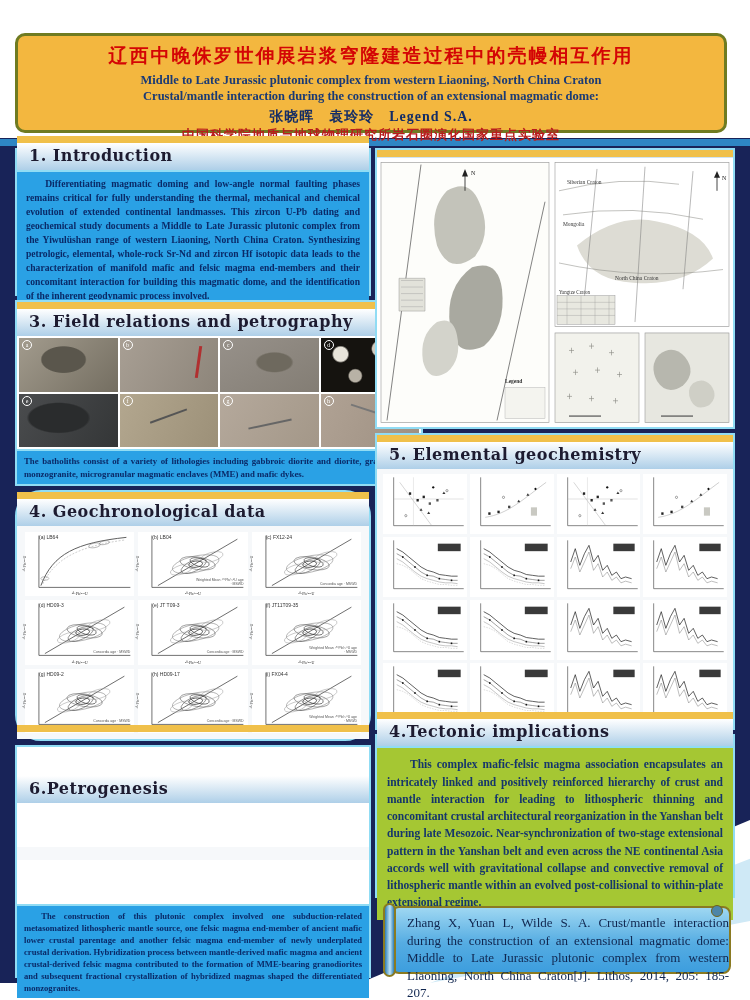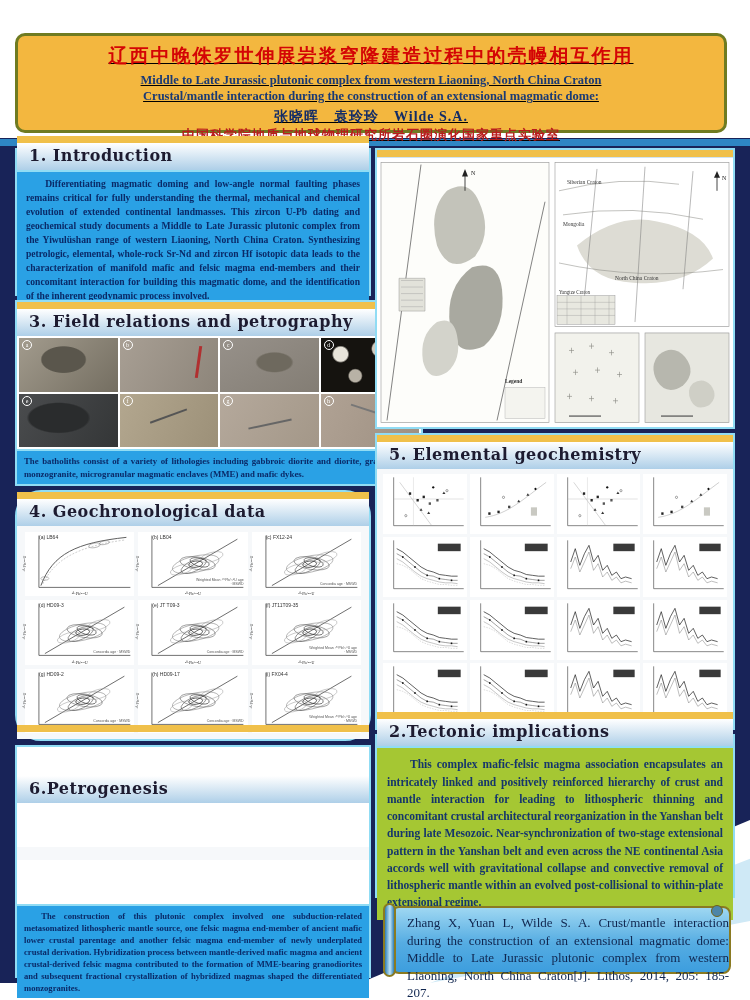--- a/index.html
+++ b/index.html
@@ -8,21 +8,21 @@
   .bg-navy{position:absolute;left:0;top:138px;width:750px;height:845px;background:#182358;z-index:0;}
   .teal-strip{position:absolute;left:0;top:139px;width:750px;height:7px;background:#2e86c4;z-index:1;}
   .wedge-white{position:absolute;left:360px;top:820px;width:390px;height:163px;background:#ffffff;
                clip-path:polygon(100% 0,100% 100%,0 100%);z-index:1;}
   .wedge-blue{position:absolute;left:430px;top:845px;width:320px;height:138px;background:#cfe9f6;
               clip-path:polygon(100% 10%,100% 55%,0 100%);z-index:1;}
   .bottom-strip{position:absolute;left:0;top:983px;width:750px;height:17px;background:#ffffff;z-index:1;}
 
   
   .header-box{position:absolute;left:15px;top:33px;width:712px;height:100px;background:#f3b73f;
-              border:3px solid #6f7b21;border-radius:10px;text-align:center;z-index:2;box-sizing:border-box;text-decoration:underline;}
+              border:3px solid #6f7b21;border-radius:10px;text-align:center;z-index:2;box-sizing:border-box;}
   .title-zh{color:#d40505;font-weight:bold;font-size:19px;letter-spacing:2px;margin-top:7px;}
   .title-en{color:#1a3a75;font-weight:bold;font-size:12.5px;line-height:1.3;margin-top:3px;}
   .authors{color:#132c66;font-weight:bold;font-size:14px;margin-top:3px;letter-spacing:1px;}
   .affil{color:#b91c1c;font-weight:bold;font-size:13px;letter-spacing:1px;}
 
   
   .panel{position:absolute;border:2px solid #90dcf4;background:#ffffff;box-sizing:border-box;
          display:flex;flex-direction:column;z-index:2;justify-content:center;}
   .gold{height:7px;background:#f0c04a;flex:none;}
   .shead{height:27px;background:linear-gradient(#ffffff,#aecfe8);color:#1d1b30;flex:none;
@@ -179,21 +179,21 @@
   <div class="wedge-white"></div>
   <div class="wedge-blue"></div>
   <div class="bottom-strip"></div>
 
   <div class="header-box">
     <div class="title-zh">辽西中晚侏罗世伸展岩浆穹隆建造过程中的壳幔相互作用</div>
     <div class="title-en">
       <div>Middle to Late Jurassic plutonic complex from western Liaoning, North China Craton</div>
       <div>Crustal/mantle interaction during the construction of an extensional magmatic dome:</div>
     </div>
-    <div class="authors">张晓晖　袁玲玲　Wilde S.A.</div>
+    <div class="authors">张晓晖　袁玲玲　Legend S.A.</div>
     <div class="affil">中国科学院地质与地球物理研究所岩石圈演化国家重点实验室</div>
   </div>
 
   <div class="panel s1">
     <div class="gold"></div>
     <div class="shead">1. Introduction</div>
     <div class="sbody-blue">
       <p class="indent">Differentiating magmatic doming and low-angle normal faulting phases remains critical for fully understanding the thermal, mechanical and chemical evolution of extended continental landmasses. This zircon U-Pb dating and geochemical study documents a Middle to Late Jurassic plutonic complex from the Yiwulüshan range of western Liaoning, North China Craton. Synthesizing petrologic, elemental, whole-rock Sr-Nd and zircon Hf isotopic data leads to the characterization of manifold mafic and felsic magma end-members and their concomitant interaction for building this magmatic dome, and the identification of the inherent geodynamic process involved.</p>
     </div>
   </div>
@@ -499,21 +499,21 @@
       <div class="mini">
           <svg viewBox="0 0 110 72" preserveAspectRatio="none">
             <use href="#sym-spider"></use>
           </svg>
         </div>
     </div>
   </div>
 
   <div class="panel s7">
     <div class="gold"></div>
-    <div class="shead">2.Tectonic implications</div>
+    <div class="shead">4.Tectonic implications</div>
     <div class="sbody-green">
       <p class="indent">This complex mafic-felsic magma association encapsulates an intricately linked and positively reinforced hierarchy of crust and mantle interaction for leading to lithospheric thinning and concomitant crustal architectural reorganization in the Yanshan belt during late Mesozoic. Near-synchronization of two-stage extensional pattern in the Yanshan belt and even across the NE continental Asia accords well with gravitational collapse and convective removal of lithospheric mantle within an evolved post-collisional to within-plate extensional regime.</p>
     </div>
   </div>
 
   <div class="cite">
     <div class="scroll">
       <span class="knob"></span>
       <span>Zhang X, Yuan L, Wilde S. A. Crust/mantle interaction during the construction of an extensional magmatic dome: Middle to Late Jurassic plutonic complex from western Liaoning, North China Craton[J]. Lithos, 2014, 205: 185-207.</span>
     </div>

